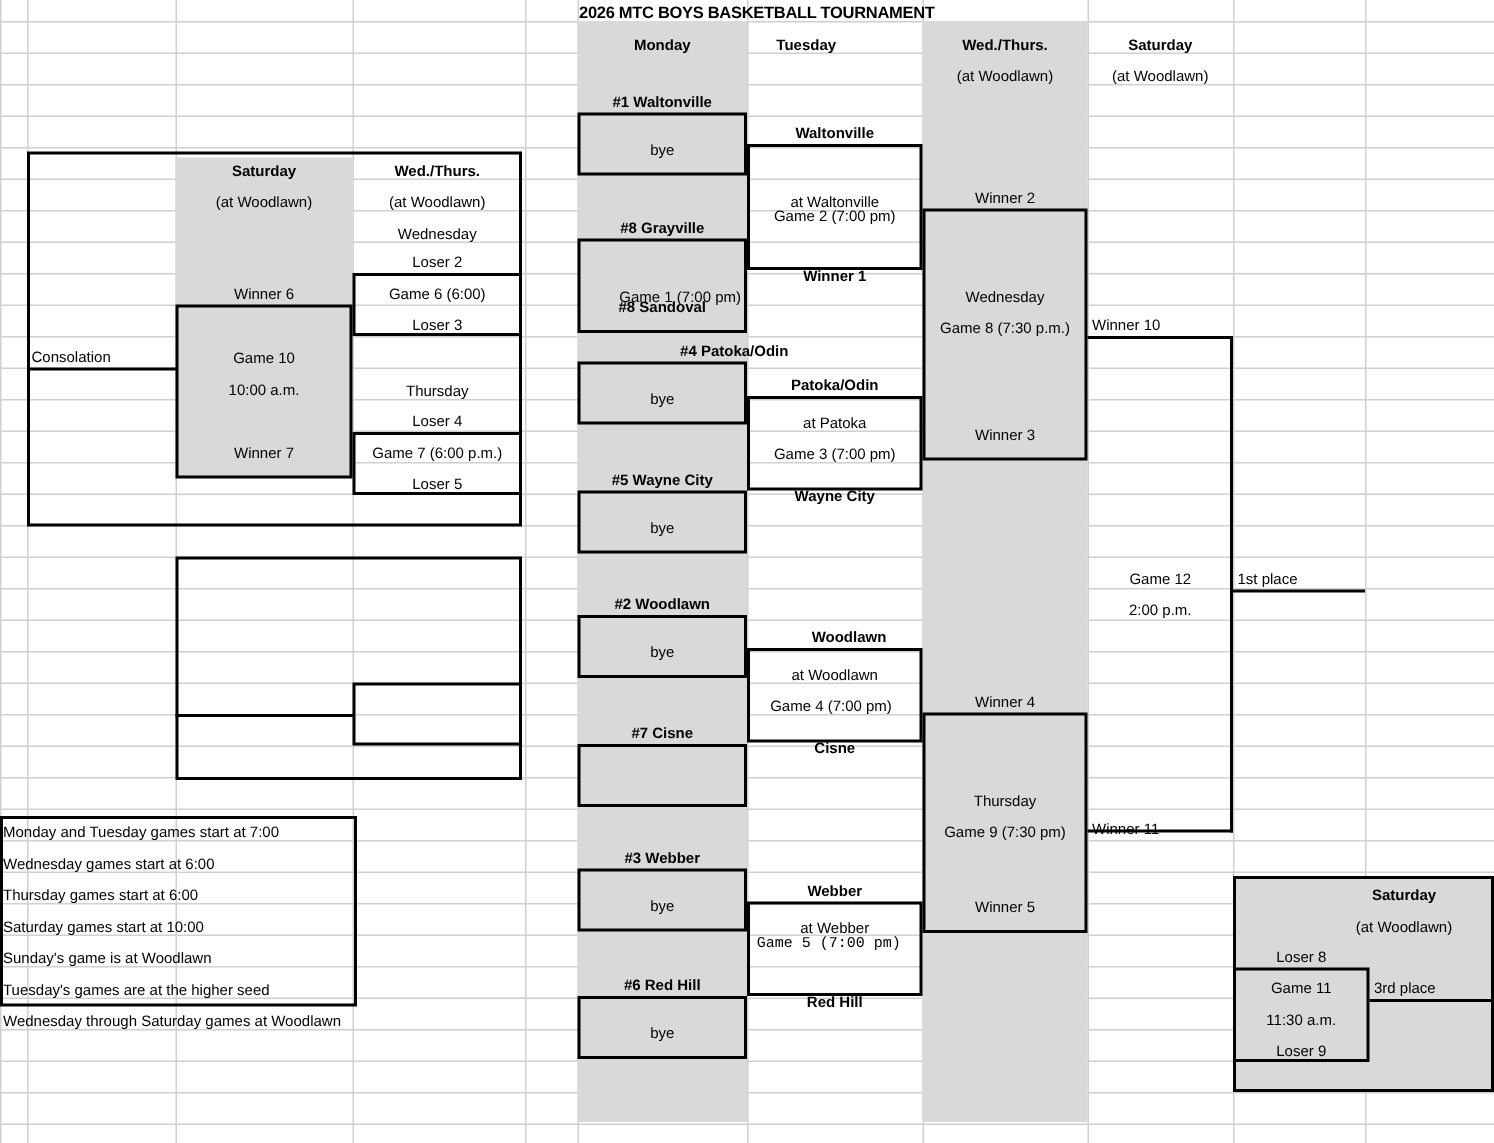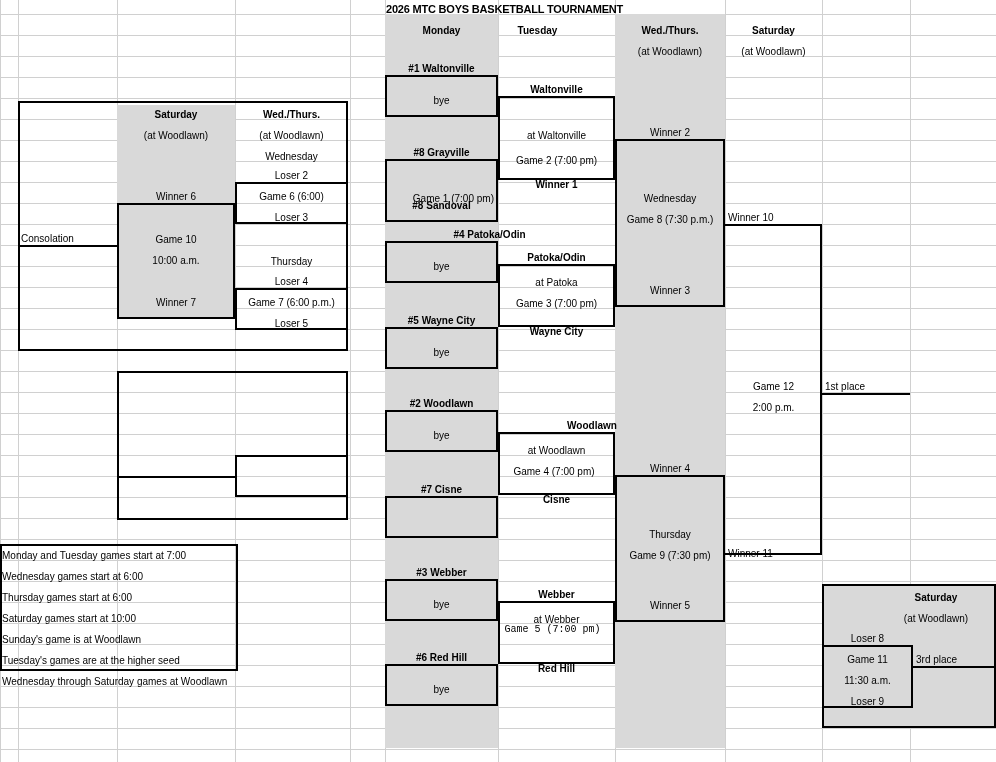--- a/index.html
+++ b/index.html
@@ -157,28 +157,28 @@
       <div class="t ctr" style="left:385px; top:600px; width:113px;">bye</div>
       <div class="t b ctr" style="left:385px; top:653px; width:113px;">#6 Red Hill</div>
       <div class="bx bT bL bB bR" style="left:385px; top:664px; width:113px; height:42px;"></div>
       <div class="t ctr" style="left:385px; top:685px; width:113px;">bye</div>
     </div>
 
   <div id="r2layer">
       <div class="t b ctr" style="left:498px; top:85px; width:117px;">Waltonville</div>
       <div class="bx bT bL bB bR" style="left:498px; top:96px; width:117px; height:84px;"></div>
       <div class="t ctr" style="left:498px; top:131px; width:117px;">at Waltonville</div>
-      <div class="t ctr" style="left:498px; top:156px; width:117px;text-align:center;">Game 2 (7:00 pm)</div>
+      <div class="t ctr" style="left:498px; top:140px; width:117px;text-align:center;">Game 2 (7:00 pm)</div>
       <div class="t b ctr" style="left:498px; top:180px; width:117px;">Winner 1</div>
       <div class="t b ctr" style="left:498px; top:253px; width:117px;">Patoka/Odin</div>
       <div class="bx bT bL bB bR" style="left:498px; top:264px; width:117px; height:63px;"></div>
       <div class="t ctr" style="left:498px; top:278px; width:117px;">at Patoka</div>
       <div class="t ctr" style="left:498px; top:299px; width:117px;">Game 3 (7:00 pm)</div>
       <div class="t b ctr" style="left:498px; top:327px; width:117px;">Wayne City</div>
-      <div class="t b ctr" style="left:498px; top:421px; width:136px;padding-left:26px;">Woodlawn</div>
+      <div class="t b ctr" style="left:498px; top:421px; width:136px;">Woodlawn</div>
       <div class="bx bT bL bB bR" style="left:498px; top:432px; width:117px; height:63px;"></div>
       <div class="t ctr" style="left:498px; top:446px; width:117px;">at Woodlawn</div>
       <div class="t ctr" style="left:498px; top:467px; width:112px;">Game 4 (7:00 pm)</div>
       <div class="t b ctr" style="left:498px; top:495px; width:117px;">Cisne</div>
       <div class="t b ctr" style="left:498px; top:590px; width:117px;">Webber</div>
       <div class="bx bT bL bB bR" style="left:498px; top:601px; width:117px; height:63px;"></div>
       <div class="t ctr" style="left:498px; top:615px; width:117px;">at Webber</div>
       <div class="t ctr" style="left:498px; top:625px; width:109px;font-family:Liberation Mono, monospace;">Game 5 (7:00 pm)</div>
       <div class="t b ctr" style="left:498px; top:664px; width:117px;">Red Hill</div>
     </div>

